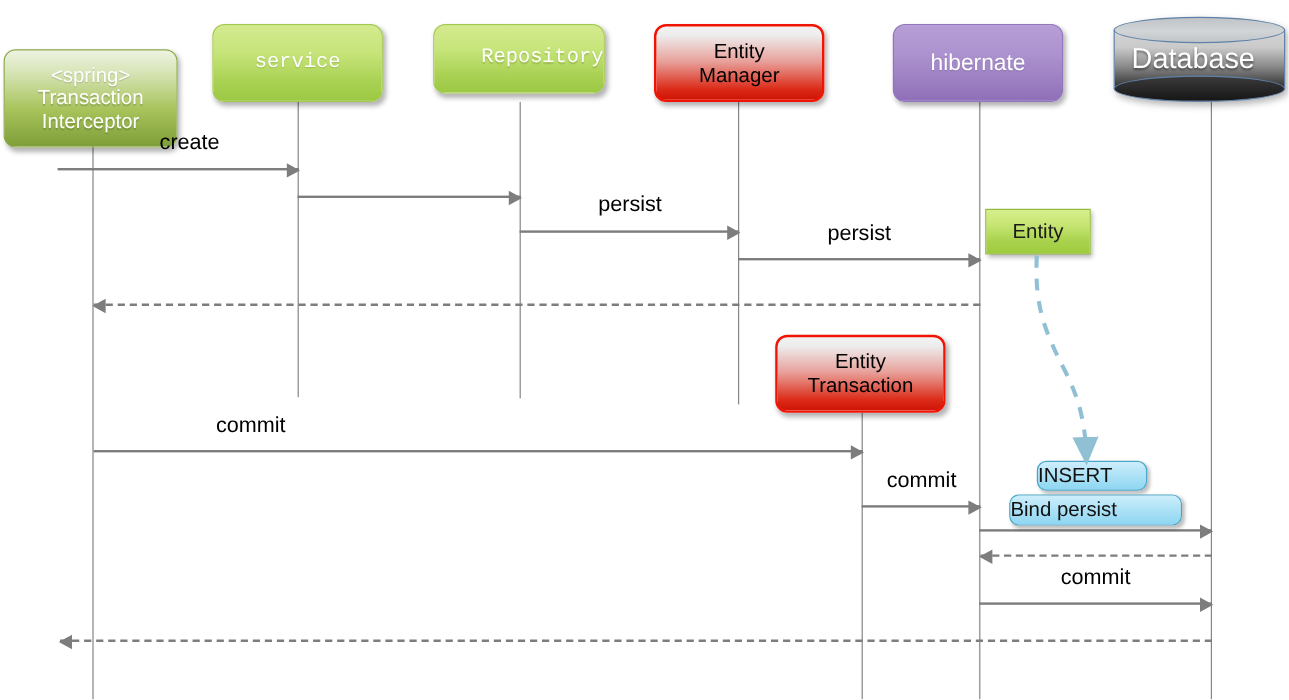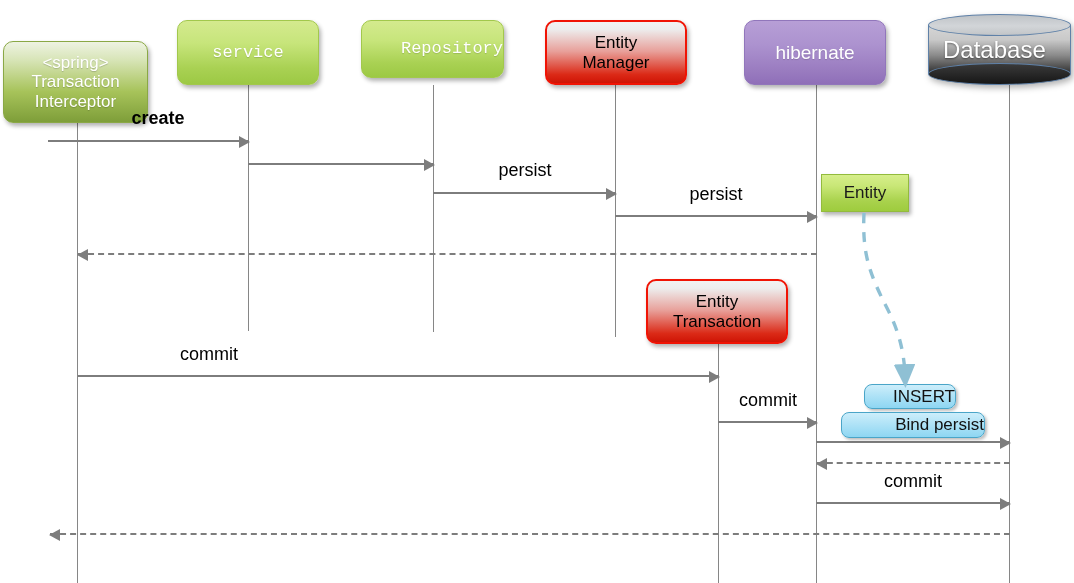--- a/index.html
+++ b/index.html
@@ -143,21 +143,21 @@
     background: linear-gradient(to bottom, #d6ee8b 0%, #c9e777 30%, #a9d24d 72%, #9ecc3e 100%);
     border: 1px solid #93bb3d;
     color: #1a1a1a;
     font-size: 17px;
     box-shadow: 2px 3px 4px rgba(0,0,0,0.30);
   }
   .sqlbox {
     position: absolute;
     display: flex;
     align-items: center;
-    justify-content: flex-end;
+    justify-content: flex-start;
     background: linear-gradient(to bottom, #cdeefb 0%, #b3e4f7 40%, #8ed6f2 100%);
     border: 1.5px solid #4aa5c8;
     border-radius: 8px;
     color: #111111;
     font-size: 17px;
     box-shadow: 2px 2px 3px rgba(0,0,0,0.25);
   }
 
   .curve-layer {
     position: absolute;
@@ -210,21 +210,21 @@
   </div>
 
   <div class="lifebox red" style="left:646px; top:279px; width:142px; height:65px;">
     <span>Entity
 Transaction</span>
   </div>
 
   <div class="msg" style="left:48px; top:140px; width:201px;">
     <span class="arrowhead right"></span>
   </div>
-  <div class="msglabel" style="left:88px; top:108px; width:140px;font-weight:bold;">create</div>
+  <div class="msglabel" style="left:88px; top:108px; width:140px;">create</div>
 
   <div class="msg" style="left:248px; top:163px; width:186px;">
     <span class="arrowhead right"></span>
   </div>
 
   <div class="msg" style="left:433px; top:192px; width:183px;">
     <span class="arrowhead right"></span>
   </div>
   <div class="msglabel" style="left:455px; top:160px; width:140px;">persist</div>
 

